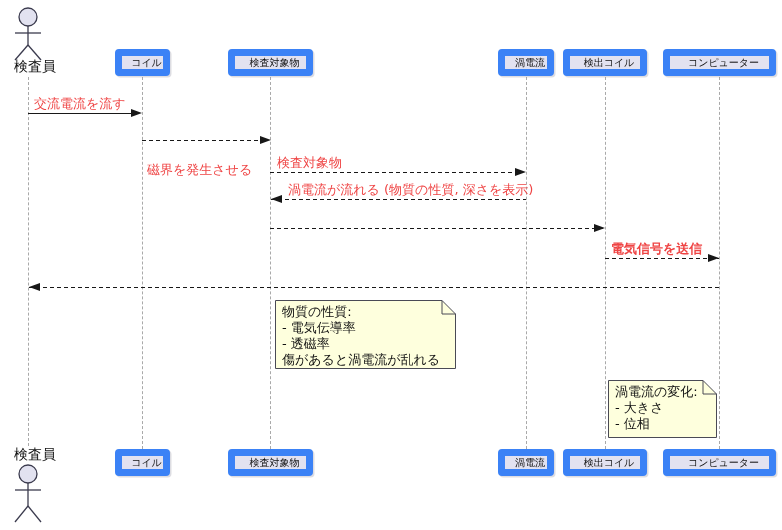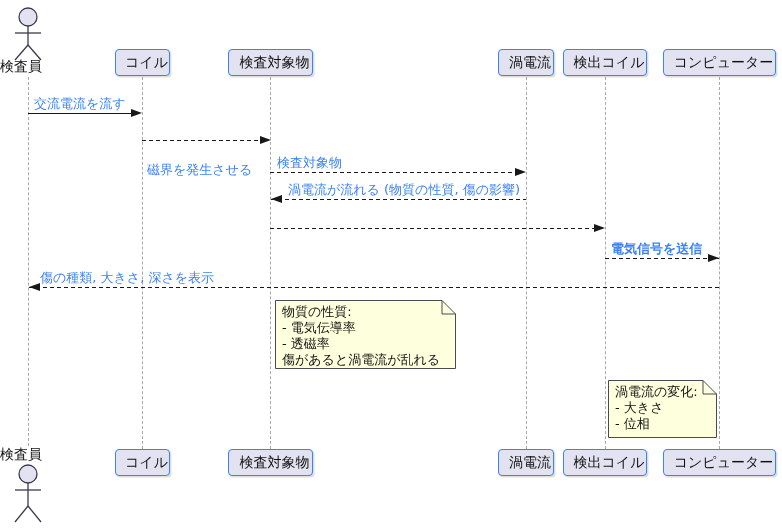--- a/index.html
+++ b/index.html
@@ -6,32 +6,32 @@
   .canvas {
     position:relative; width:782px; height:530px; background:#ffffff;
     font-family:"DejaVu Sans","Liberation Sans",sans-serif;
     color:#111111; overflow:hidden;
   }
   .lifeline {
     position:absolute; width:0; border-left:1px dashed #a9a9a9;
   }
   .pbox {
     position:absolute; box-sizing:border-box; height:27px;
-    background:#E2E2F0; border:1px solid #3b82f6; border-radius:4px;
+    background:#E2E2F0; border:7px solid #3b82f6; border-radius:4px;
     display:flex; align-items:center; justify-content:center;
-    font-size:14px; color:#111; white-space:nowrap;
+    font-size:10px; color:#111; white-space:nowrap;
     box-shadow:1.5px 1.5px 0 rgba(120,120,140,0.25);
     padding-left:8px;
   }
   .actor-label {
-    position:absolute; font-size:14px; color:#111; text-align:left; white-space:nowrap;
+    position:absolute; font-size:14px; color:#111; text-align:right; white-space:nowrap;
   }
   .actor-svg { position:absolute; }
   .msg-label {
-    position:absolute; font-size:13px; color:#3b82f6; white-space:nowrap; height:16px; line-height:16px;
+    position:absolute; font-size:13px; color:#ef4444; white-space:nowrap; height:16px; line-height:16px;
   }
   .msg-line-solid {
     position:absolute; height:0; border-top:1px solid #181818;
   }
   .msg-line-dotted {
     position:absolute; height:1px;
     background:repeating-linear-gradient(to right,#181818 0 4px,transparent 4px 7px);
   }
   .arrow-r {
     position:absolute; width:0; height:0;
@@ -80,32 +80,31 @@
   <div class="arrow-r" style="left:131px; top:109px;"></div>
 
   <div class="msg-label" style="left:147px; top:123px;margin-top:39px;">磁界を発生させる</div>
   <div class="msg-line-dotted" style="left:142px; top:140px; width:118px;"></div>
   <div class="arrow-r" style="left:260px; top:136px;"></div>
 
   <div class="msg-label" style="left:277px; top:155px;">検査対象物</div>
   <div class="msg-line-dotted" style="left:270px; top:172px; width:245px;"></div>
   <div class="arrow-r" style="left:515px; top:168px;"></div>
 
-  <div class="msg-label" style="left:288px; top:182px;">渦電流が流れる (物質の性質, 傷の影響)</div>
+  <div class="msg-label" style="left:288px; top:182px;">渦電流が流れる (物質の性質, 深さを表示)</div>
   <div class="msg-line-dotted" style="left:271px; top:199px; width:255px;"></div>
   <div class="arrow-l" style="left:271px; top:195px;"></div>
 
   <div class="msg-line-dotted" style="left:270px; top:228px; width:335px;"></div>
   <div class="arrow-r" style="left:594px; top:224px;"></div>
 
   <div class="msg-label" style="left:611px; top:241px;font-weight:bold;">電気信号を送信</div>
   <div class="msg-line-dotted" style="left:605px; top:258px; width:114px;"></div>
   <div class="arrow-r" style="left:708px; top:254px;"></div>
 
-  <div class="msg-label" style="left:40px; top:270px;">傷の種類, 大きさ, 深さを表示</div>
   <div class="msg-line-dotted" style="left:29px; top:287px; width:690px;"></div>
   <div class="arrow-l" style="left:29px; top:283px;"></div>
 
   <div class="note" style="left:275px; top:300px; width:181px; height:69px;">
     <svg width="181" height="69" viewBox="0 0 181 69" style="position:absolute;left:0;top:0;">
       <path d="M0.5,0.5 L167,0.5 L180.5,14 L180.5,68.5 L0.5,68.5 Z" fill="#FEFFDD" stroke="#4a4a55" stroke-width="1"></path>
       <path d="M167,0.5 L167,14 L180.5,14" fill="none" stroke="#4a4a55" stroke-width="1"></path>
     </svg>
     <div class="note-text">
       <div>物質の性質:</div>

